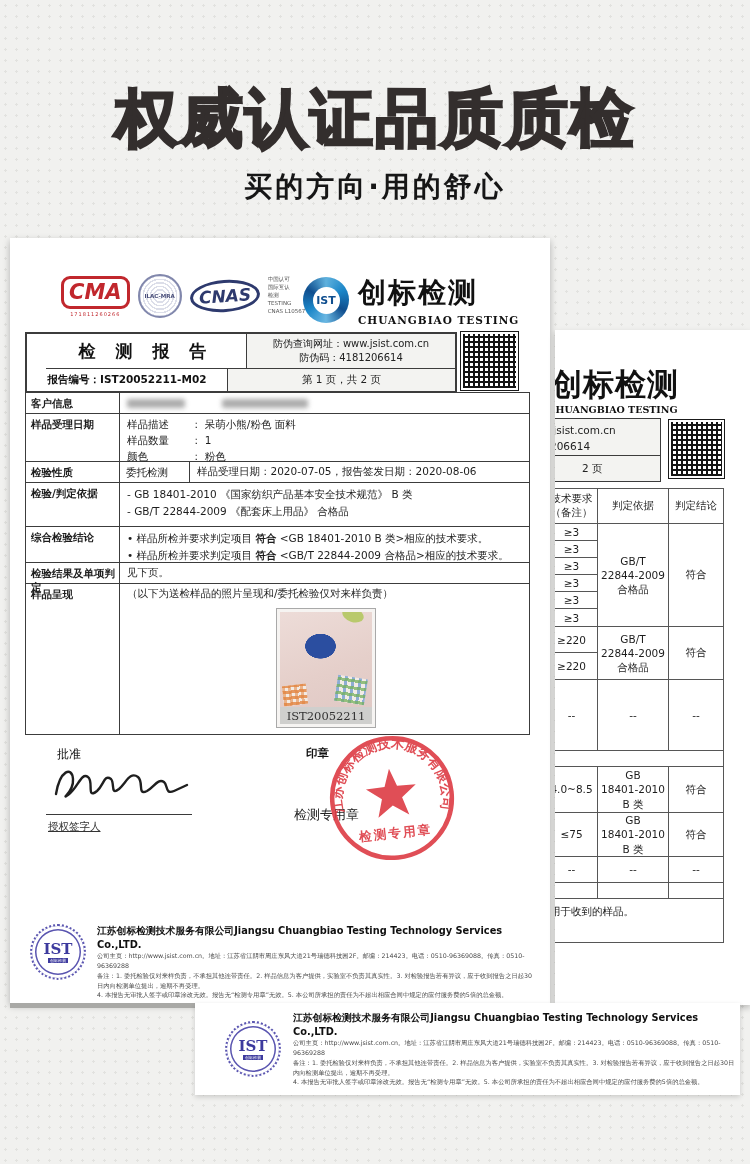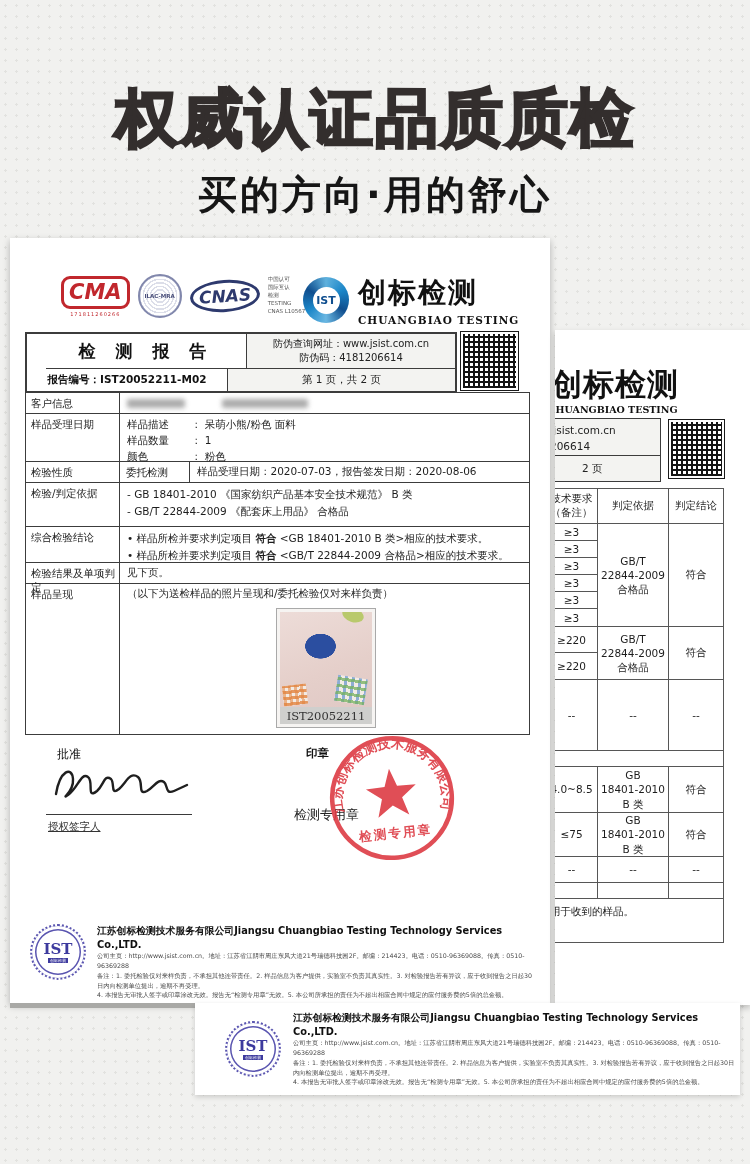--- a/index.html
+++ b/index.html
@@ -10,21 +10,21 @@
     background-image:radial-gradient(#e2e2df 1px, transparent 1.3px);
     background-size:11px 11px;
     color:#222;
   }
   
   .title{position:absolute;top:76px;left:0;width:750px;text-align:center;
     font-size:63px;font-weight:900;color:#332e2d;letter-spacing:2px;
     -webkit-text-stroke:2.5px #332e2d;white-space:nowrap;}
   .title .red{color:#e6453c;}
   .subtitle{position:absolute;top:168px;left:0;width:750px;text-align:center;
-    font-size:39px;font-weight:700;color:#161616;letter-spacing:3px;}
+    font-size:28px;font-weight:700;color:#161616;letter-spacing:3px;}
   
   .cert1{position:absolute;left:10px;top:238px;width:540px;height:765px;background:#fff;
     box-shadow:0 3px 7px rgba(0,0,0,.28);}
   .cert1:after{content:"";position:absolute;left:0;right:0;bottom:-5px;height:5px;background:#a9a9a6;}
   .cert2{position:absolute;left:555px;top:330px;width:195px;height:675px;background:#fff;
     box-shadow:0 3px 6px rgba(0,0,0,.22);overflow:hidden;}
   .bottom-card{position:absolute;left:195px;top:1003px;width:545px;height:92px;background:#fff;
     box-shadow:0 2px 5px rgba(0,0,0,.16);display:flex;align-items:center;gap:12px;
     padding-left:30px;box-sizing:border-box;}
   
@@ -65,21 +65,21 @@
     background-image:repeating-linear-gradient(0deg,#141414 0 2px,transparent 2px 5px),
                      repeating-linear-gradient(90deg,#141414 0 2px,transparent 2px 5px);
     outline:1px solid #1a1a1a;border:2px solid #fff;box-sizing:border-box;}
   .qr1{position:absolute;left:451px;top:94px;width:57px;height:58px;}
   
   .main-table{position:absolute;left:15px;top:154px;width:505px;border:1.6px solid #3c3c3c;
     box-sizing:border-box;font-size:10.5px;color:#1d1d1d;}
   .mt-row{display:flex;border-bottom:1.2px solid #3c3c3c;box-sizing:border-box;}
   .mt-row:last-child{border-bottom:none;}
   .mt-label{width:94px;flex-shrink:0;border-right:1.2px solid #3c3c3c;padding:4px 3px 0 5px;
-    font-weight:400;box-sizing:border-box;}
+    font-weight:700;box-sizing:border-box;}
   .mt-val{flex:1;padding:3px 4px 0 7px;box-sizing:border-box;}
   .mask{display:inline-block;height:9px;background:#878787;border-radius:2px;
     filter:blur(2.5px);opacity:.7;vertical-align:middle;}
   .kv{display:flex;line-height:1.5;}
   .kv .k{width:64px;flex-shrink:0;}
   .mt-mid{width:70px;flex-shrink:0;border-right:1.2px solid #3c3c3c;padding:4px 0 0 6px;box-sizing:border-box;}
   .ln{line-height:1.65;}
   .bold{font-weight:bold;}
   .r7{position:relative;}
   .photo-wrap{position:absolute;left:250px;top:24px;width:100px;background:#f6f4f2;
@@ -232,21 +232,21 @@
           </div>
         <div class="kv">
             <span class="k">颜色</span>
             <span>：  粉色</span>
           </div>
       </div>
     </div>
     <div class="mt-row" style="height:21px">
       <div class="mt-label">检验性质</div>
       <div class="mt-mid">委托检测</div>
-      <div class="mt-val">样品受理日期：2020-07-03，报告签发日期：2020-08-06</div>
+      <div class="mt-val">样品受理日期：2020-07-05，报告签发日期：2020-08-06</div>
     </div>
     <div class="mt-row" style="height:44px">
       <div class="mt-label">检验/判定依据</div>
       <div class="mt-val">
         <div class="ln">- GB 18401-2010 《国家纺织产品基本安全技术规范》 B 类</div>
         <div class="ln">- GB/T 22844-2009 《配套床上用品》 合格品</div>
       </div>
     </div>
     <div class="mt-row" style="height:36px">
       <div class="mt-label">综合检验结论</div>

